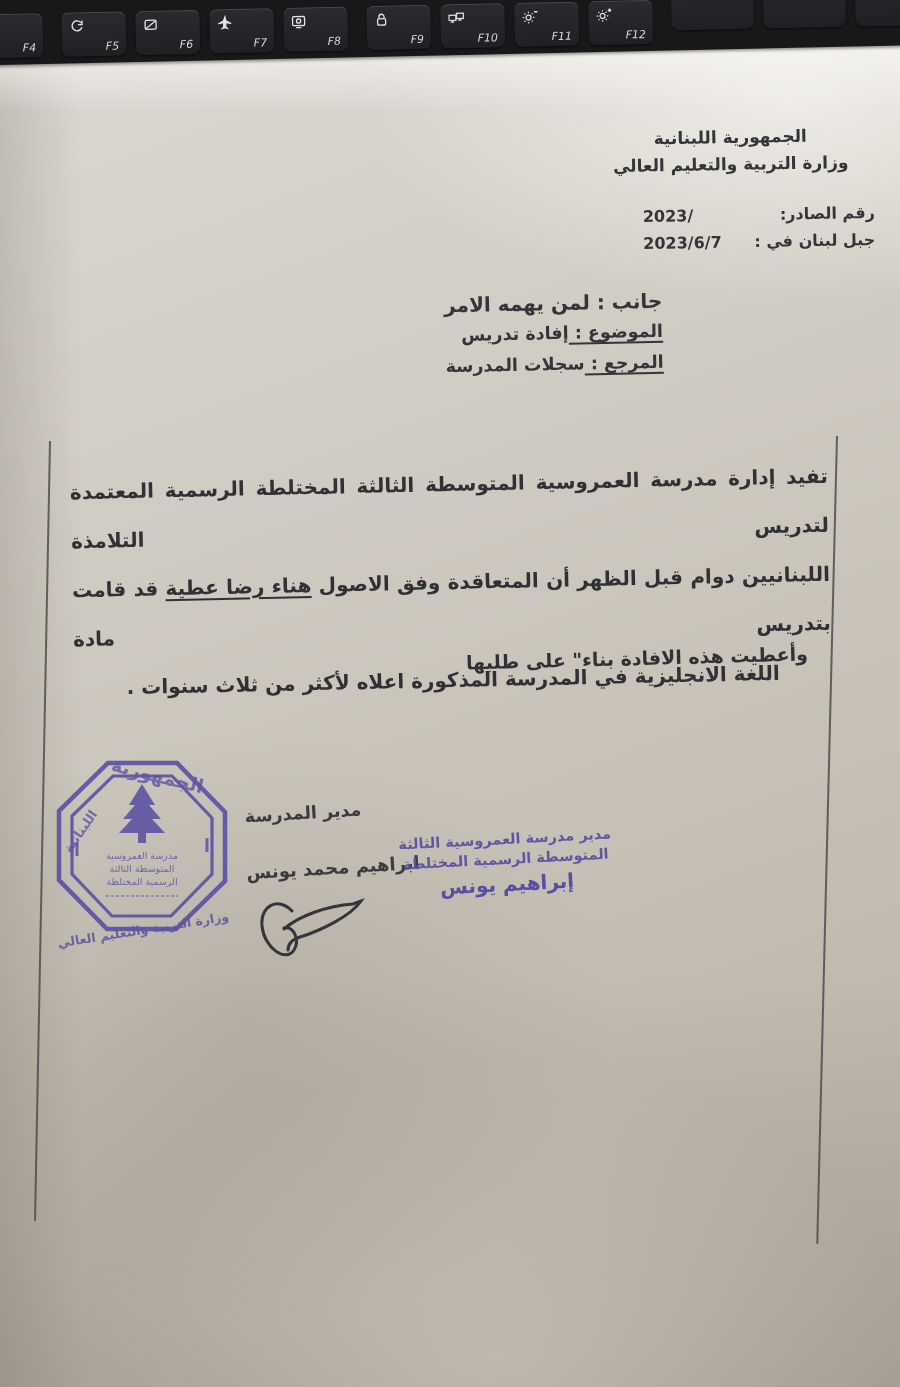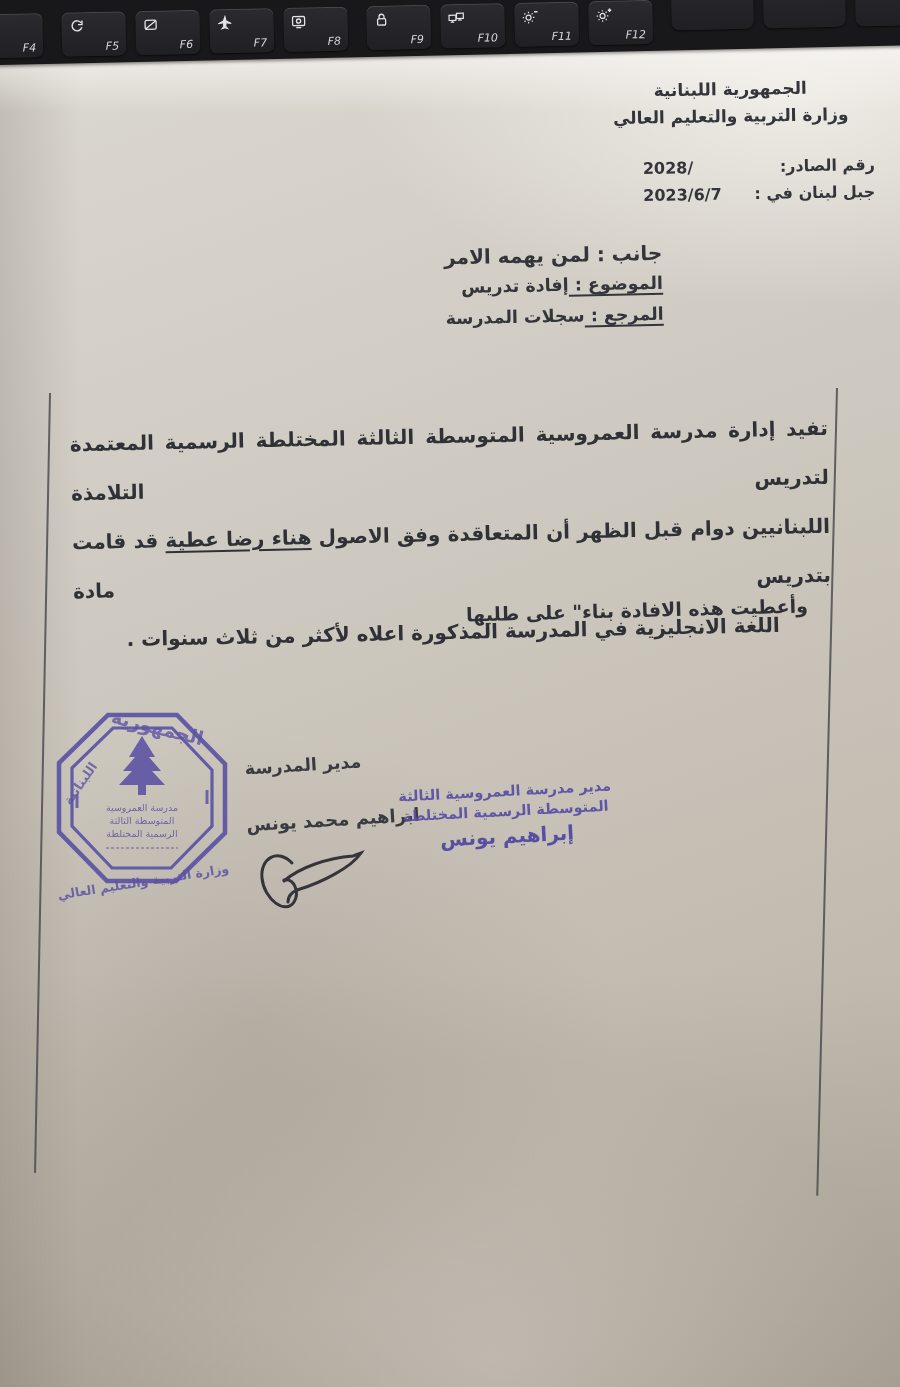--- a/index.html
+++ b/index.html
@@ -26,21 +26,21 @@
     box-shadow:inset 0 1px 0 rgba(255,255,255,.14), 0 1px 2px rgba(0,0,0,.65);}
   .key .flab{position:absolute;right:7px;bottom:3px;font-style:italic;font-size:11px;color:#d6d6da;}
   .key .ic{position:absolute;left:7px;top:6px;}
   .key.grp{margin-left:9px;}
   .tkey{width:82px;height:58px;transform:translateY(-13px);border-radius:8px;
     display:flex;justify-content:center;align-items:flex-start;padding-top:3px;
     box-sizing:border-box;font-size:16px;color:#edebee;letter-spacing:.3px;}
   .ic svg{display:block;}
   .ic *{stroke:#e4e4e8;}
   
-  .doc{position:absolute;inset:0;z-index:2;color:#34343b;}
+  .doc{position:absolute;inset:0;z-index:2;color:#34343b;margin-top:48px;}
   .rtl{direction:rtl;}
   .letterhead{position:absolute;right:42px;top:76px;width:255px;text-align:center;
     font-weight:bold;font-size:17px;line-height:27px;transform:rotate(-1deg);}
   .meta{position:absolute;right:25px;top:153px;width:232px;font-weight:bold;font-size:16px;
     transform:rotate(-1deg);}
   .meta .row{display:flex;justify-content:space-between;direction:rtl;line-height:27px;}
   .addr{position:absolute;right:237px;top:241px;width:310px;text-align:right;
     font-weight:bold;transform:rotate(-1.2deg);}
   .addr .to{font-size:20px;line-height:30px;}
   .addr .sub{font-size:17.5px;line-height:31px;}
@@ -177,21 +177,21 @@
   <div class="doc">
 
     <div class="letterhead rtl">
       <div>الجمهورية اللبنانية</div>
       <div>وزارة التربية والتعليم العالي</div>
     </div>
 
     <div class="meta">
       <div class="row">
         <span>رقم الصادر:</span>
-        <span dir="ltr">2028/</span>
+        <span dir="ltr">2023/</span>
       </div>
       <div class="row">
         <span>جبل لبنان في :</span>
         <span dir="ltr">2023/6/7</span>
       </div>
     </div>
 
     <div class="addr rtl">
       <div class="to"><span>جانب : </span><span>لمن يهمه الامر</span></div>
       <div class="sub"><span class="u">الموضوع : </span><span>إفادة تدريس</span></div>

